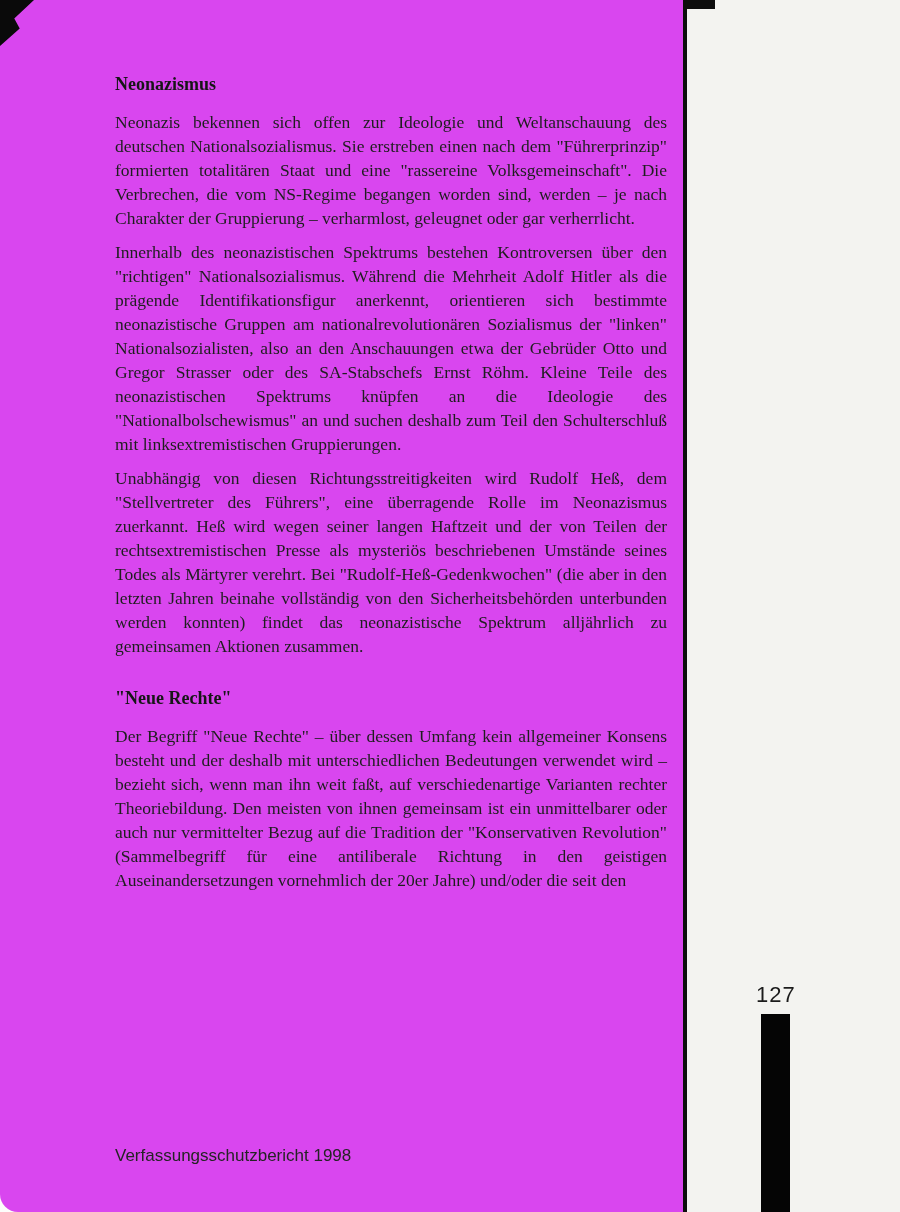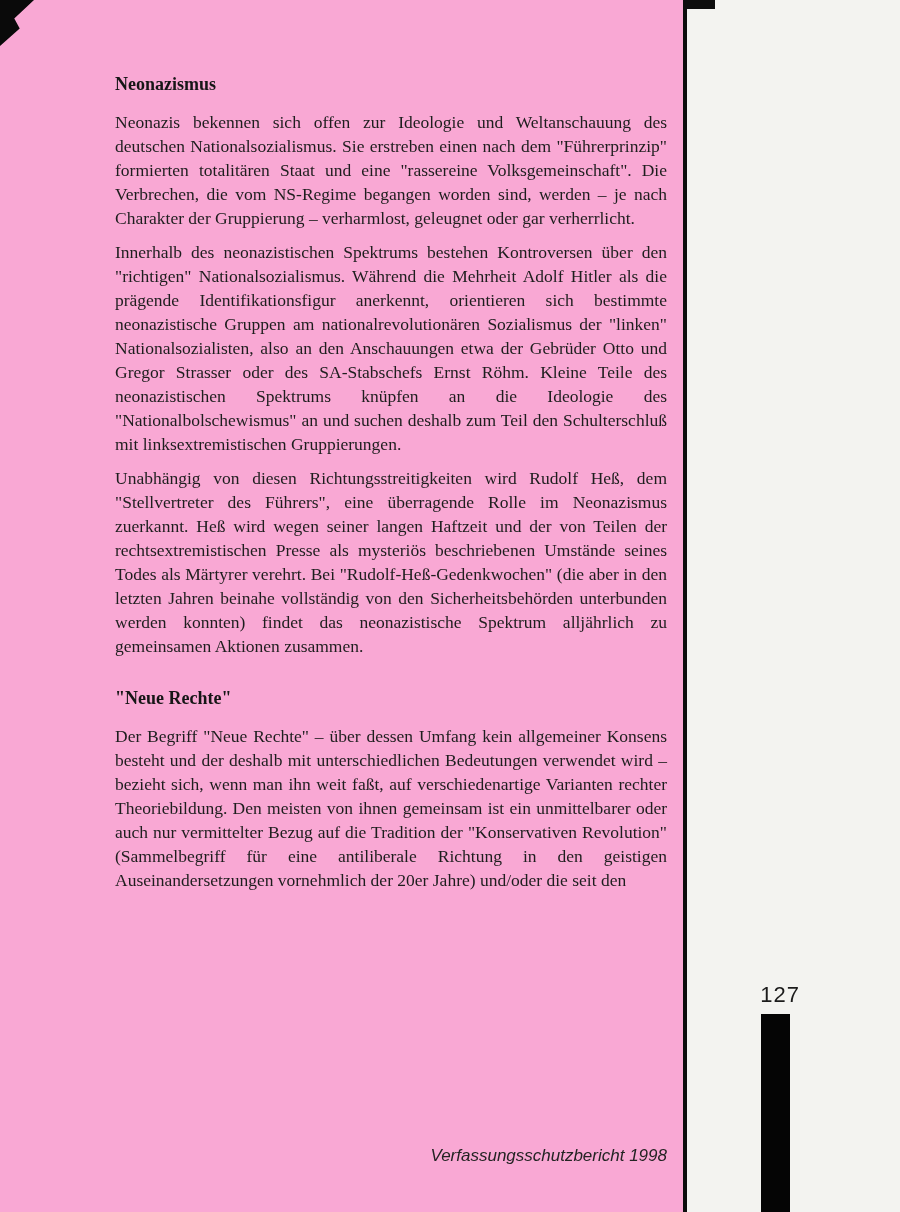--- a/index.html
+++ b/index.html
@@ -8,21 +8,22 @@
     width: 900px;
     height: 1212px;
     position: relative;
     overflow: hidden;
     background: #fdfdfb;
     font-family: "Liberation Serif", serif;
   }
   .scan-page {
     position: absolute;
     inset: 0;
-    background: #f9a8d4;
+    background: #d946ef;
+    border-radius: 18px;
   }
   
   .right-strip {
     position: absolute;
     left: 687px; top: 0;
     width: 213px; height: 1212px;
     background: #f3f3f0;
   }
   
   .gutter-line {
@@ -67,38 +68,36 @@
   .text-block p { margin: 0 0 10px 0; }
   .text-block p:last-child { margin-bottom: 0; }
   .page-number {
     position: absolute;
     left: 756px; top: 982px;
     width: 44px;
     font-family: "Liberation Sans", sans-serif;
     font-size: 22px;
     color: #1b1b1b;
     letter-spacing: 1px;
-    text-align: right;
   }
   
   .thumb-bar {
     position: absolute;
     left: 761px; top: 1014px;
     width: 29px; height: 198px;
     background: #050505;
   }
   .footer {
     position: absolute;
     left: 115px; top: 1146px;
     width: 552px;
-    text-align: right;
+    text-align: left;
     font-family: "Liberation Sans", sans-serif;
     font-size: 17px;
     color: #242424;
-    font-style: italic;
   }
 </style>
 </head>
 <body>
 
 <div class="scan-page">
 
   <div class="right-strip"></div>
   <div class="gutter-line"></div>
   <div class="top-right-mark"></div>

